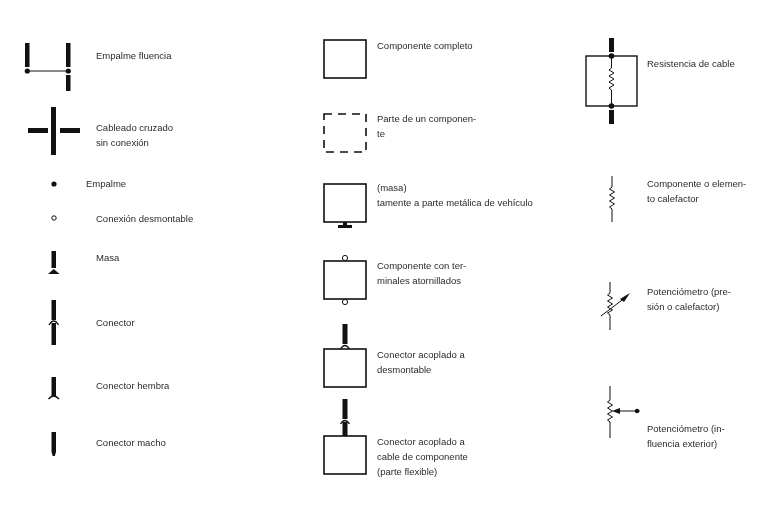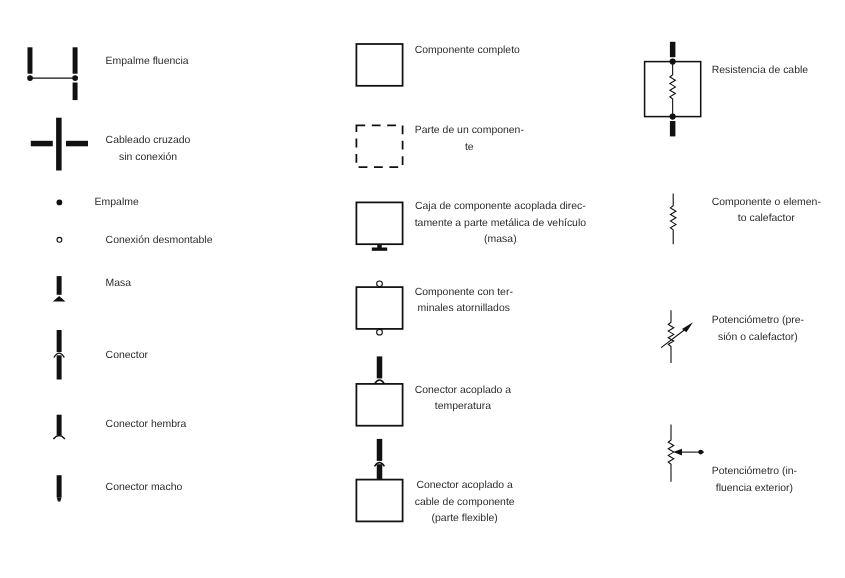--- a/index.html
+++ b/index.html
@@ -1,18 +1,18 @@
 <!DOCTYPE html>
 <html><head>
 <meta charset="utf-8">
 <style>
   html, body { margin:0; padding:0; background:#ffffff; }
   body { width:768px; height:525px; position:relative; overflow:hidden;
          font-family:"Liberation Sans", sans-serif; color:#222; }
-  .lbl { position:absolute; font-size:9.5px; line-height:15px; color:#2a2a2a; white-space:nowrap;text-align:center; }
+  .lbl { position:absolute; font-size:9.5px; line-height:15px; color:#2a2a2a; white-space:nowrap; }
   .sym { position:absolute; overflow:visible; }
 </style>
 </head>
 <body>
 
 <svg class="sym" style="left:18px;top:40px" width="60" height="55" viewBox="0 0 60 55">
   <rect x="7" y="3" width="4.5" height="24" fill="#111"></rect>
   <rect x="48" y="3" width="4.5" height="24" fill="#111"></rect>
   <rect x="48" y="35" width="4.5" height="16" fill="#111"></rect>
   <circle cx="9.3" cy="31" r="2.6" fill="#111"></circle>
@@ -94,43 +94,42 @@
   <div>Parte de un componen-</div>
   <div>te</div>
 </div>
 
 <svg class="sym" style="left:322px;top:182px" width="46" height="48" viewBox="0 0 46 48">
   <rect x="2" y="2" width="42" height="38" fill="none" stroke="#111" stroke-width="1.6"></rect>
   <rect x="21" y="40" width="4" height="4" fill="#111"></rect>
   <rect x="16" y="43" width="14" height="3" fill="#111"></rect>
 </svg>
 <div class="lbl" style="left:377px;top:180px">
-  <div>Caja de componente acoplada direc-</div>
+  <div>(masa)</div>
   <div>tamente a parte metálica de vehículo</div>
-  <div>(masa)</div>
 </div>
 
 <svg class="sym" style="left:322px;top:254px" width="46" height="52" viewBox="0 0 46 52">
   <rect x="2" y="7" width="42" height="38" fill="none" stroke="#111" stroke-width="1.6"></rect>
   <circle cx="23" cy="4" r="2.6" fill="#fff" stroke="#111" stroke-width="1"></circle>
   <circle cx="23" cy="48" r="2.6" fill="#fff" stroke="#111" stroke-width="1"></circle>
 </svg>
 <div class="lbl" style="left:377px;top:258px">
   <div>Componente con ter-</div>
   <div>minales atornillados</div>
 </div>
 
 <svg class="sym" style="left:322px;top:322px" width="46" height="68" viewBox="0 0 46 68">
   <rect x="20.5" y="2" width="5" height="20" fill="#111"></rect>
   <path d="M18.5 27 Q23 20 27.5 27" fill="none" stroke="#111" stroke-width="1.3"></path>
   <rect x="2" y="27" width="42" height="38" fill="none" stroke="#111" stroke-width="1.6"></rect>
 </svg>
 <div class="lbl" style="left:377px;top:347px">
   <div>Conector acoplado a</div>
-  <div>temperatura</div>
+  <div>desmontable</div>
 </div>
 
 <svg class="sym" style="left:322px;top:397px" width="46" height="80" viewBox="0 0 46 80">
   <rect x="20.5" y="2" width="5" height="20" fill="#111"></rect>
   <path d="M18.5 27 Q23 20 27.5 27" fill="none" stroke="#111" stroke-width="1.3"></path>
   <rect x="20.5" y="25" width="5" height="14" fill="#111"></rect>
   <rect x="2" y="39" width="42" height="38" fill="none" stroke="#111" stroke-width="1.6"></rect>
 </svg>
 <div class="lbl" style="left:377px;top:434px">
   <div>Conector acoplado a</div>

